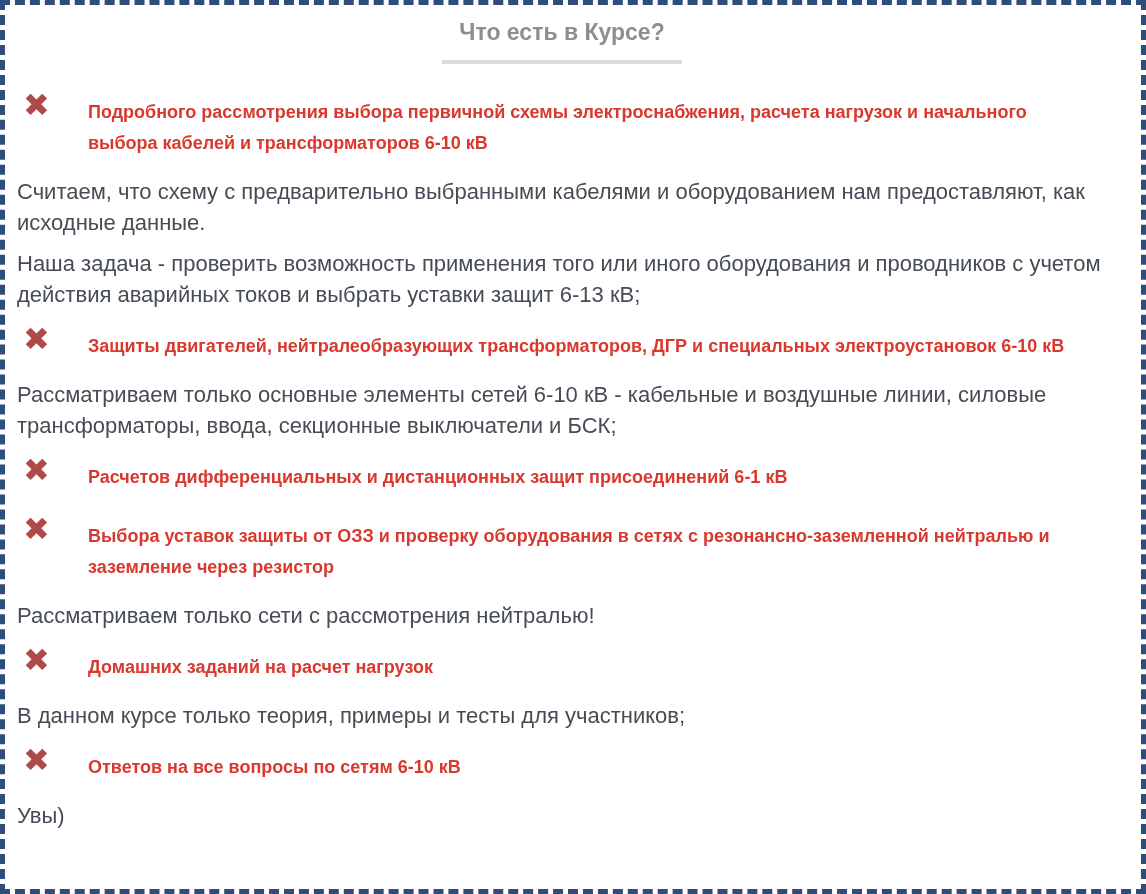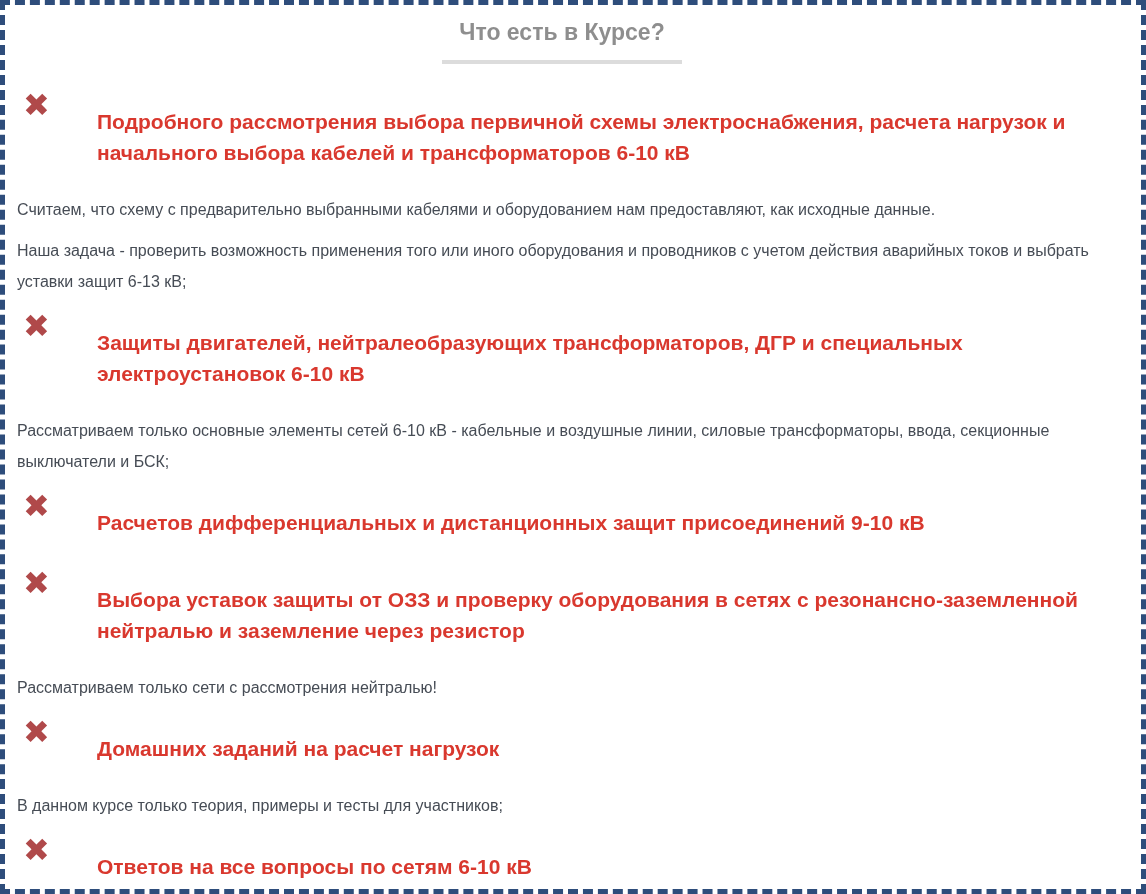--- a/index.html
+++ b/index.html
@@ -58,30 +58,30 @@
   .x-icon {
     flex: 0 0 58px;
     padding-left: 6px;
     font-size: 32px;
     line-height: 31px;
     color: #b0494a;
     font-weight: bold;
     user-select: none;
   }
   .item-heading {
-    margin: 16px;
+    margin: 7px;
     flex: 1;
-    font-size: 21px;
+    font-size: 18px;
     font-weight: bold;
     line-height: 31px;
     color: #d9382e;
   }
   .item p {
     margin: 10px 0 0 0;
-    font-size: 16px;
+    font-size: 22px;
     line-height: 31px;
     color: #464c55;
   }
 </style>
 </head>
 <body>
 
 <div class="frame">
 
   <div class="tabs">
@@ -103,21 +103,21 @@
       <div class="item-head">
         <span class="x-icon">✖</span>
         <h3 class="item-heading">Защиты двигателей, нейтралеобразующих трансформаторов, ДГР и специальных электроустановок 6-10 кВ</h3>
       </div>
       <p>Рассматриваем только основные элементы сетей 6-10 кВ - кабельные и воздушные линии, силовые трансформаторы, ввода, секционные выключатели и БСК;</p>
     </div>
 
     <div class="item">
       <div class="item-head">
         <span class="x-icon">✖</span>
-        <h3 class="item-heading">Расчетов дифференциальных и дистанционных защит присоединений 9-10 кВ</h3>
+        <h3 class="item-heading">Расчетов дифференциальных и дистанционных защит присоединений 6-1 кВ</h3>
       </div>
     </div>
 
     <div class="item">
       <div class="item-head">
         <span class="x-icon">✖</span>
         <h3 class="item-heading">Выбора уставок защиты от ОЗЗ и проверку оборудования в сетях с резонансно-заземленной нейтралью и заземление через резистор</h3>
       </div>
       <p>Рассматриваем только сети с рассмотрения нейтралью!</p>
     </div>

